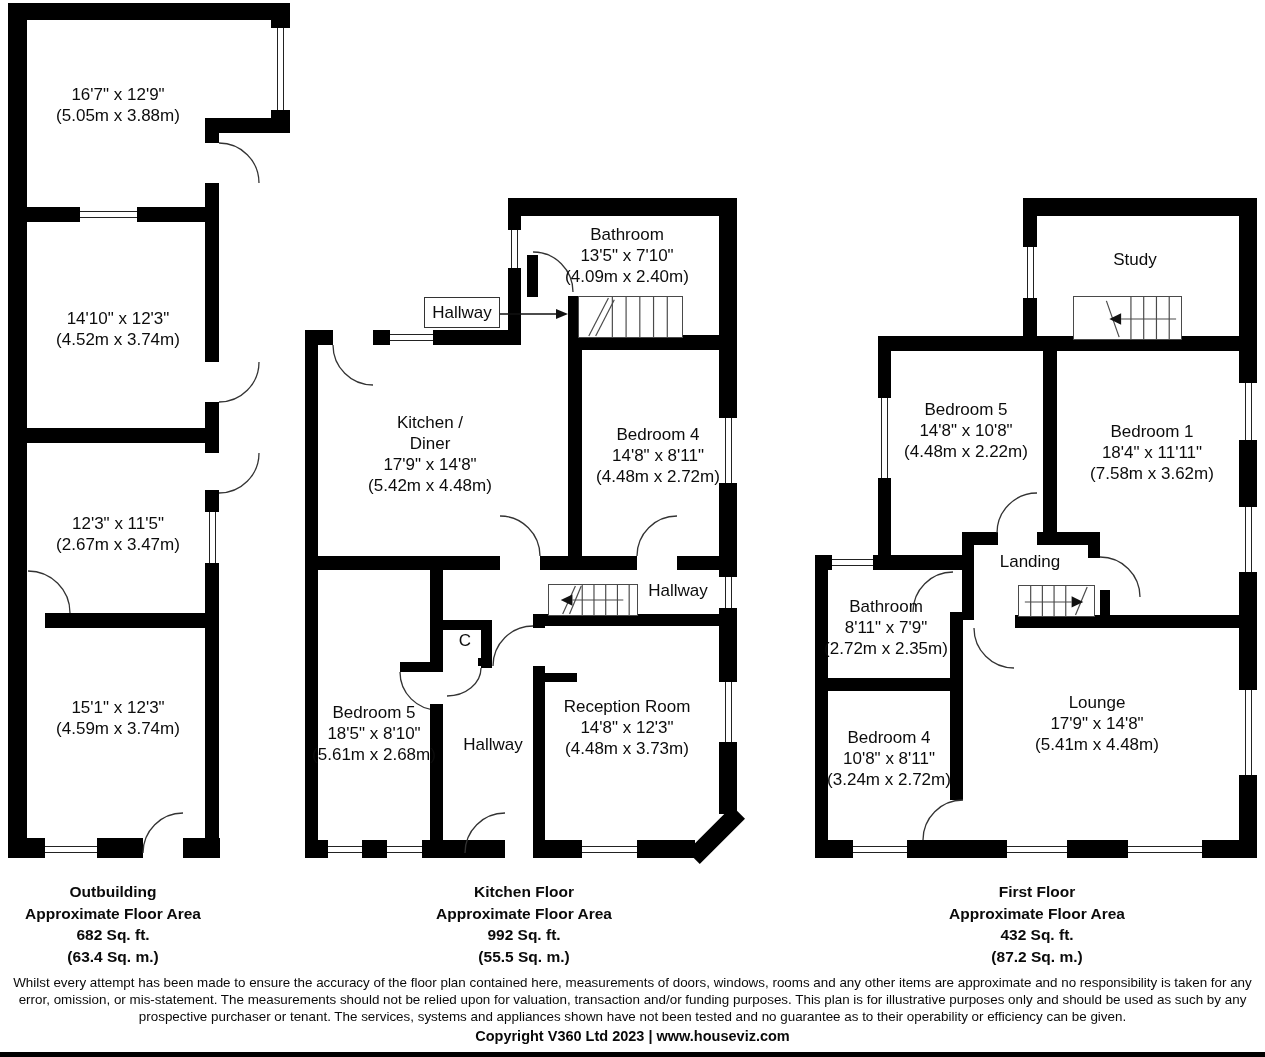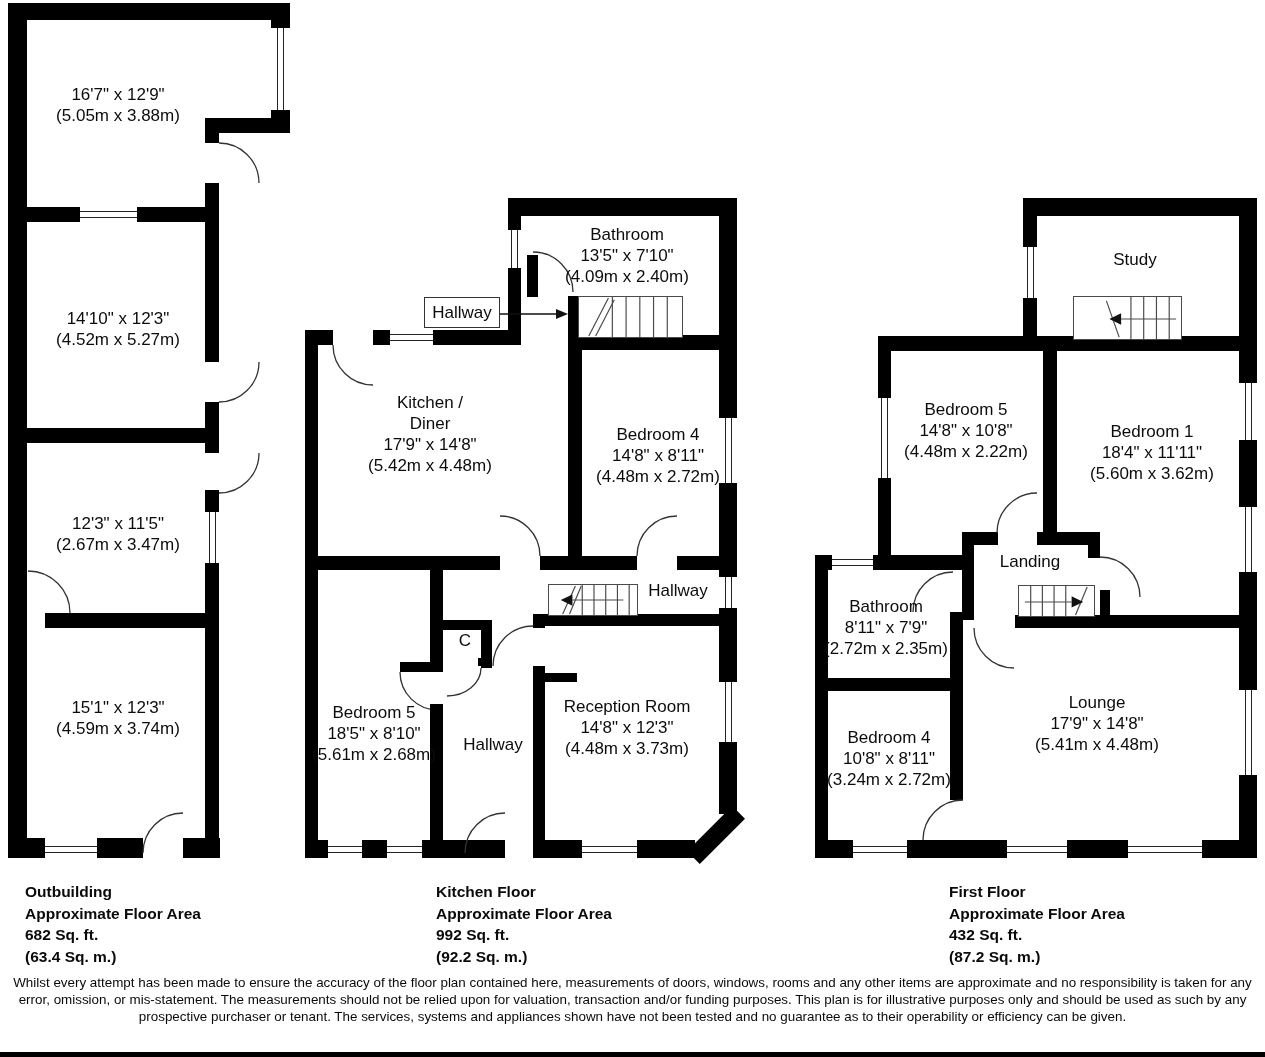--- a/index.html
+++ b/index.html
@@ -16,21 +16,21 @@
   .stairs svg{position:absolute;left:0;top:0;width:100%;height:100%;}
   .stairs line{stroke:#4a4a4a;stroke-width:1.2;}
   .stairs polygon{fill:#111;}
   .leader{position:absolute;overflow:visible;}
   .leader line{stroke:#111;stroke-width:1.4;}
   .leader polygon{fill:#111;}
   .rlabel{position:absolute;transform:translateX(-50%);text-align:center;font-size:17px;
           line-height:21px;white-space:nowrap;color:#0c0c0c;}
   .tag{position:absolute;border:1.5px solid #333;background:#fff;display:flex;align-items:center;
        justify-content:center;font-size:17px;color:#0c0c0c;box-sizing:border-box;}
-  .caption{position:absolute;transform:translateX(-50%);text-align:left;font-size:15.5px;
+  .caption{position:absolute;transform:translateX(-50%);text-align:center;font-size:15.5px;
            font-weight:bold;line-height:21.5px;white-space:nowrap;color:#0a0a0a;}
   .disclaimer{position:absolute;left:2px;top:974px;width:1261px;text-align:center;
               font-size:13.4px;line-height:17px;color:#0a0a0a;}
   .copyright{position:absolute;left:0;top:1028px;width:1265px;text-align:center;
              font-size:14.5px;font-weight:bold;color:#0a0a0a;}
   .bottombar{position:absolute;left:0;top:1052px;width:1265px;height:5px;background:#000;}
 </style>
 </head>
 <body>
 
@@ -81,21 +81,21 @@
         <path d="M0 40 A40 40 0 0 1 40 0"></path>
       </svg>
     <div class="wall" style="left:183px;top:838px;width:37px;height:20px"></div>
 
     <div class="rlabel" style="left:118px;top:84px">
       <div>16'7" x 12'9"</div>
       <div>(5.05m x 3.88m)</div>
     </div>
     <div class="rlabel" style="left:118px;top:308px">
       <div>14'10" x 12'3"</div>
-      <div>(4.52m x 5.27m)</div>
+      <div>(4.52m x 3.74m)</div>
     </div>
     <div class="rlabel" style="left:118px;top:513px">
       <div>12'3" x 11'5"</div>
       <div>(2.67m x 3.47m)</div>
     </div>
     <div class="rlabel" style="left:118px;top:697px">
       <div>15'1" x 12'3"</div>
       <div>(4.59m x 3.74m)</div>
     </div>
   </div>
@@ -215,21 +215,21 @@
     <svg class="leader" style="left:500px;top:304px;width:68px;height:18px" viewBox="0 0 68 18">
       <line x1="0" y1="10" x2="56" y2="10"></line>
         <polygon points="68,10 56,5 56,15"></polygon>
     </svg>
 
     <div class="rlabel" style="left:627px;top:224px">
       <div>Bathroom</div>
       <div>13'5" x 7'10"</div>
       <div>(4.09m x 2.40m)</div>
     </div>
-    <div class="rlabel" style="left:430px;top:392px">
+    <div class="rlabel" style="left:430px;top:412px">
       <div>Kitchen /</div>
       <div>Diner</div>
       <div>17'9" x 14'8"</div>
       <div>(5.42m x 4.48m)</div>
     </div>
     <div class="rlabel" style="left:658px;top:424px">
       <div>Bedroom 4</div>
       <div>14'8" x 8'11"</div>
       <div>(4.48m x 2.72m)</div>
     </div>
@@ -353,21 +353,21 @@
       <div>Study</div>
     </div>
     <div class="rlabel" style="left:966px;top:399px">
       <div>Bedroom 5</div>
       <div>14'8" x 10'8"</div>
       <div>(4.48m x 2.22m)</div>
     </div>
     <div class="rlabel" style="left:1152px;top:421px">
       <div>Bedroom 1</div>
       <div>18'4" x 11'11"</div>
-      <div>(5.60m x 3.62m)</div>
+      <div>(7.58m x 3.62m)</div>
     </div>
     <div class="rlabel" style="left:1030px;top:551px">
       <div>Landing</div>
     </div>
     <div class="rlabel" style="left:886px;top:596px">
       <div>Bathroom</div>
       <div>8'11" x 7'9"</div>
       <div>(2.72m x 2.35m)</div>
     </div>
     <div class="rlabel" style="left:889px;top:727px">
@@ -385,24 +385,25 @@
   <div class="caption" style="left:113px;top:881px">
     <div>Outbuilding</div>
     <div>Approximate Floor Area</div>
     <div>682 Sq. ft.</div>
     <div>(63.4 Sq. m.)</div>
   </div>
   <div class="caption" style="left:524px;top:881px">
     <div>Kitchen Floor</div>
     <div>Approximate Floor Area</div>
     <div>992 Sq. ft.</div>
-    <div>(92.2 Sq. m.)</div>
+    <div>(55.5 Sq. m.)</div>
   </div>
   <div class="caption" style="left:1037px;top:881px">
     <div>First Floor</div>
     <div>Approximate Floor Area</div>
     <div>432 Sq. ft.</div>
     <div>(87.2 Sq. m.)</div>
   </div>
 
   <div class="disclaimer">Whilst every attempt has been made to ensure the accuracy of the floor plan contained here, measurements of doors, windows, rooms and any other items are approximate and no responsibility is taken for any error, omission, or mis-statement. The measurements should not be relied upon for valuation, transaction and/or funding purposes. This plan is for illustrative purposes only and should be used as such by any prospective purchaser or tenant. The services, systems and appliances shown have not been tested and no guarantee as to their operability or efficiency can be given.</div>
+  <div class="copyright">Copyright V360 Ltd 2023 | www.houseviz.com</div>
   <div class="bottombar"></div>
 </div>
 
 </body></html>

